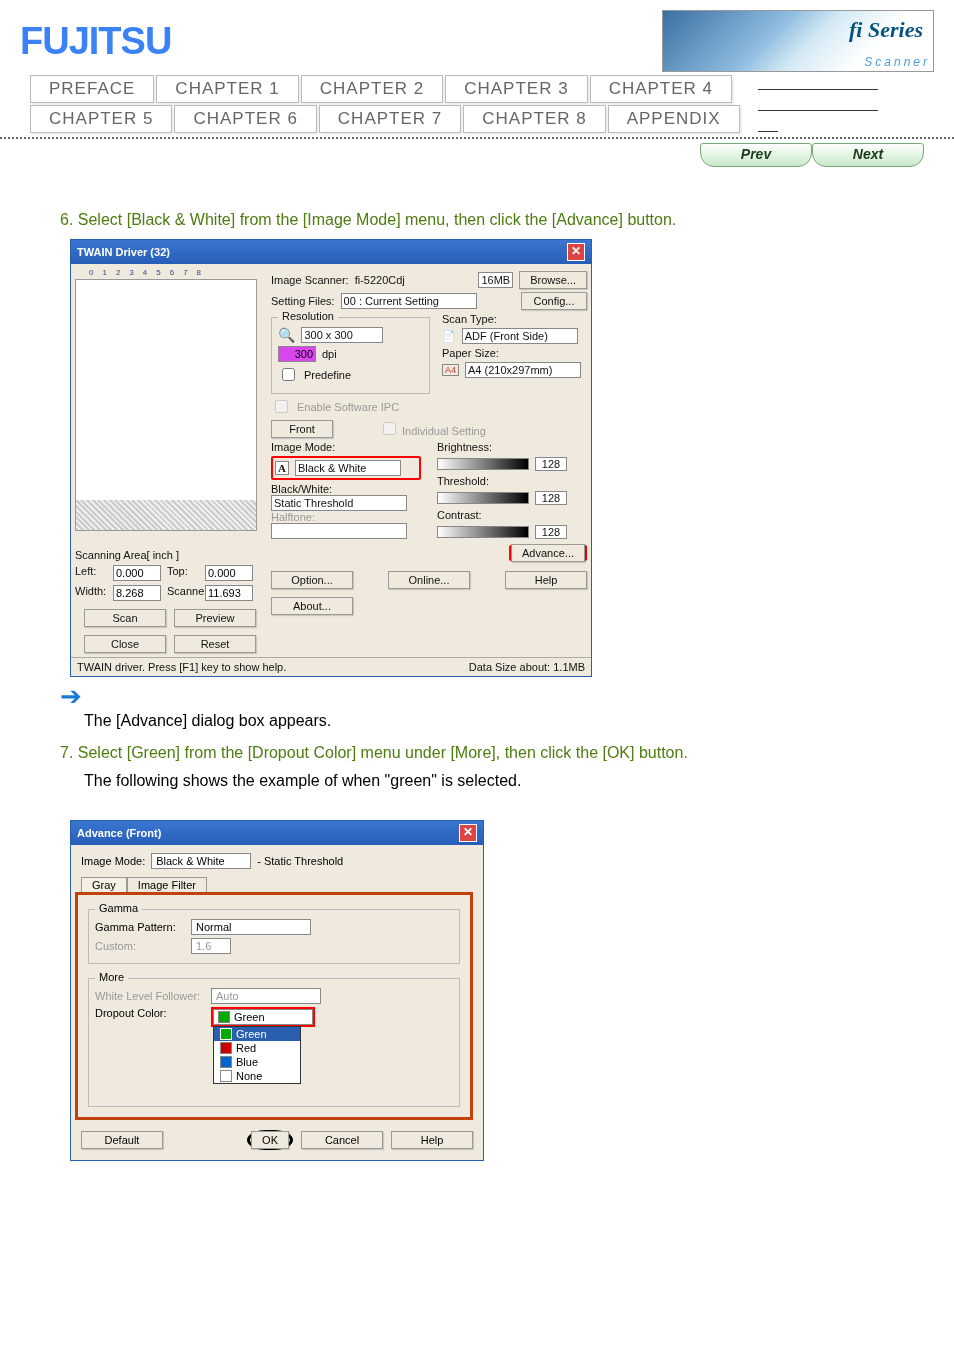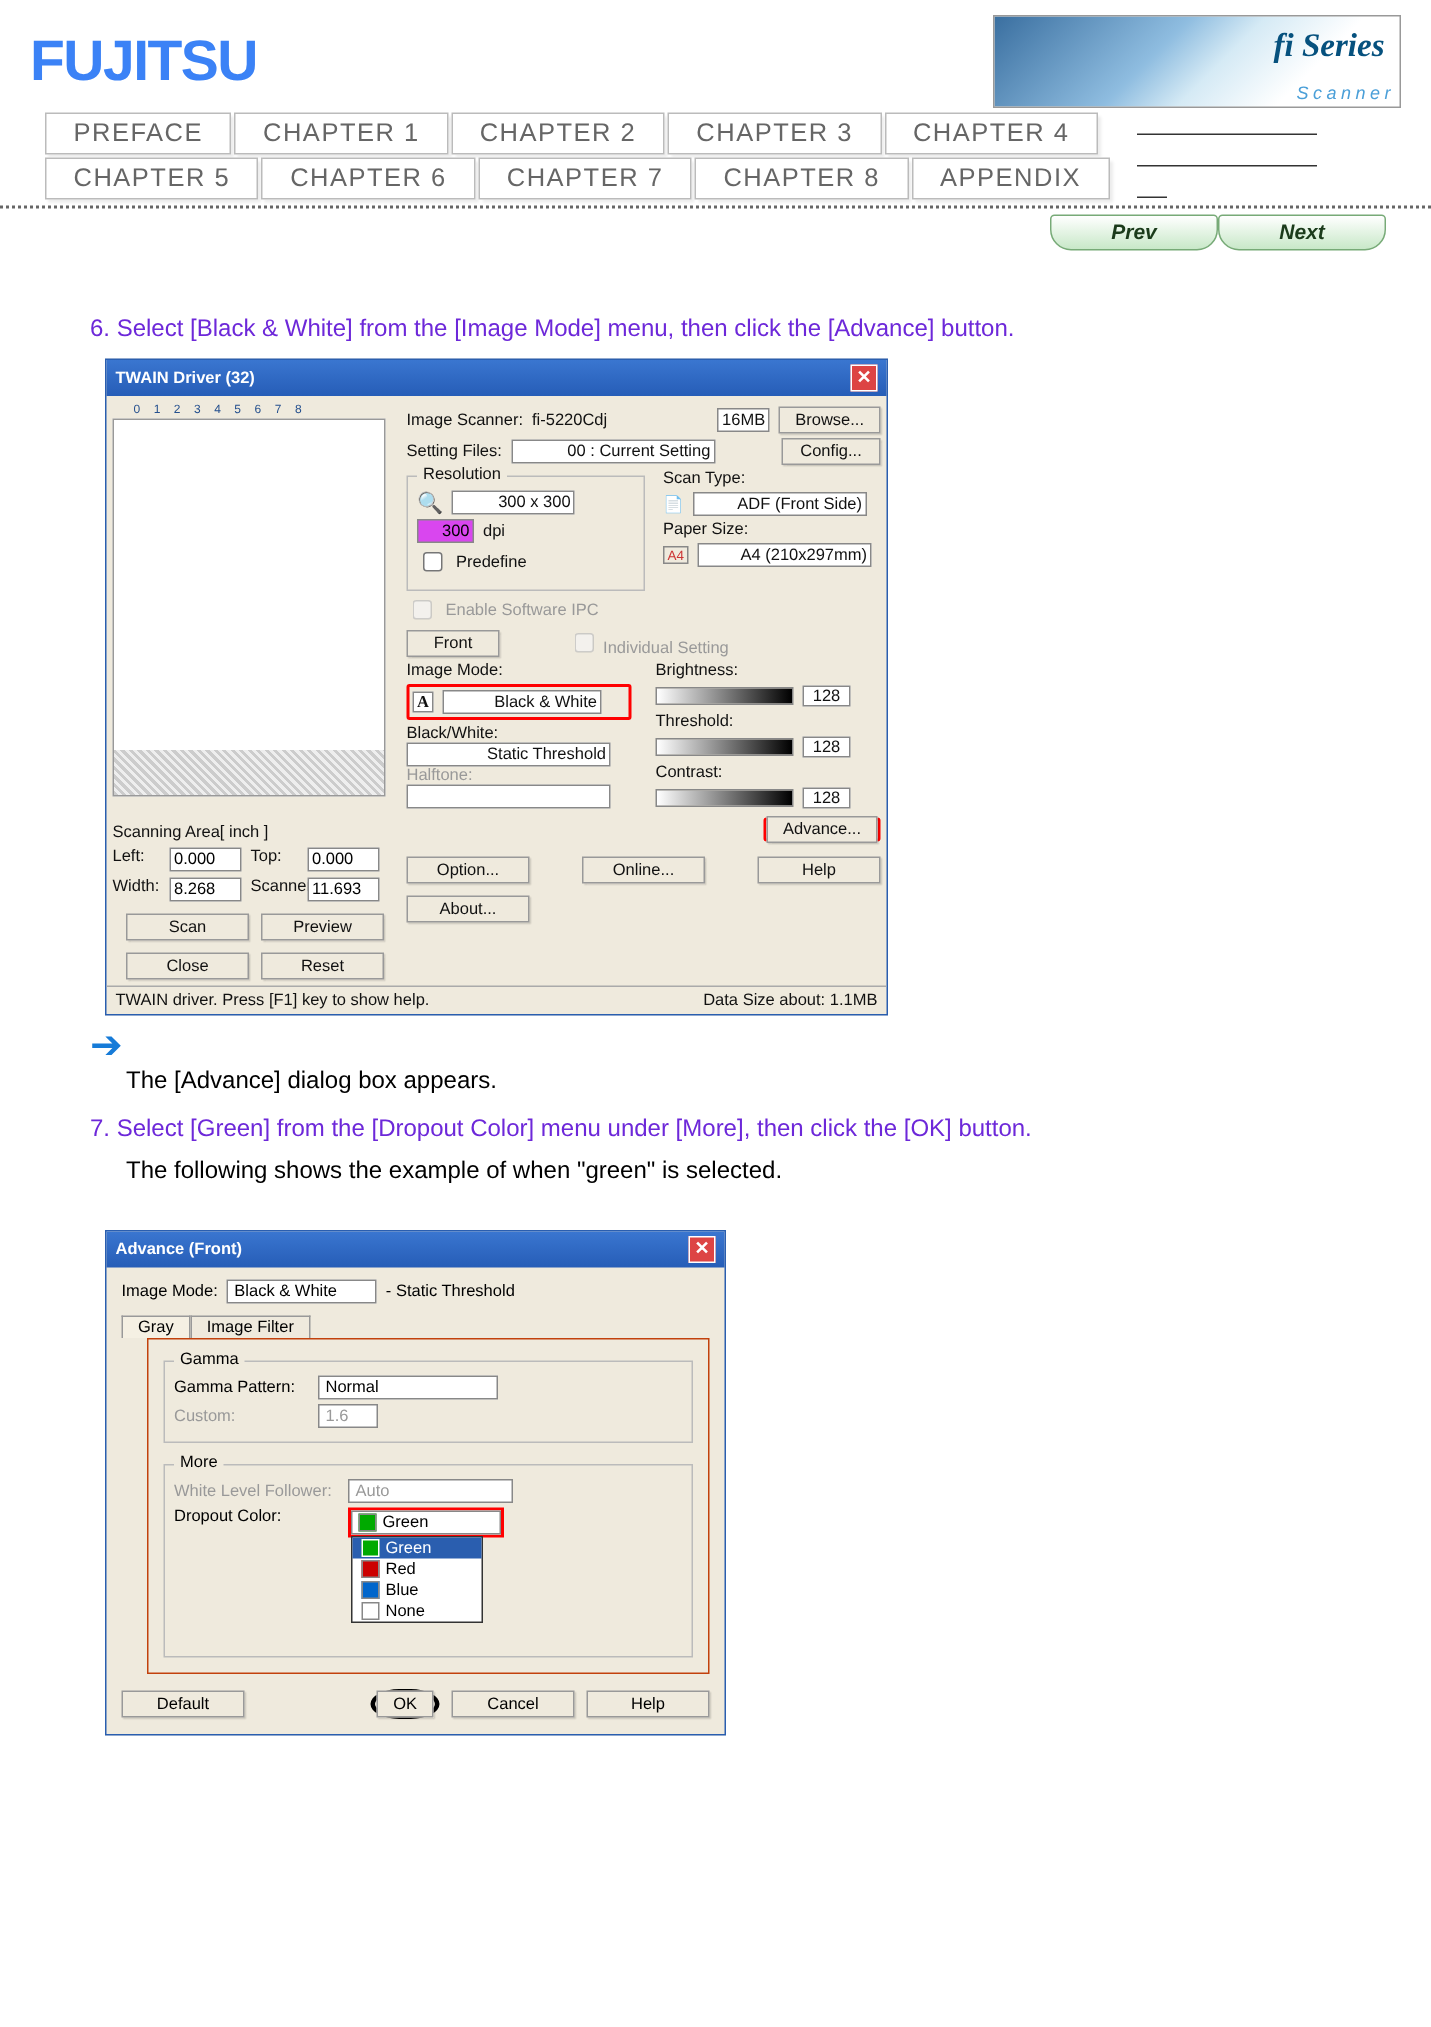--- a/index.html
+++ b/index.html
@@ -91,21 +91,21 @@
     font-weight: bold;
     font-style: italic;
     color: #1b3b1b;
     line-height: 20px;
   }
 
   .body-content {
     padding: 30px 60px 40px 60px;
     font-size: 16px;
   }
-  .step-line { margin: 14px 0 10px 0; color: #6d28d9; }
+  .step-line { margin: 14px 0 10px 0; color: #4d7c0f; }
   .step-sub { margin-left: 24px; }
   .arrow-right { color: #167bd8; font-size: 26px; }
   .screenshot {
     margin: 10px 0 4px 10px;
     display: block;
   }
 
   
   .twain-dlg {
     width: 520px;
@@ -156,21 +156,21 @@
   .left-fields { display:flex; gap:6px; margin-top:4px; }
   .left-fields label { width:32px; display:inline-block; }
   .left-fields input { width:42px; background:#fff; border:1px solid #888; font-size:11px; padding:1px 2px;}
   .btn-row { display:flex; gap:8px; margin-top:8px; justify-content:center; flex-wrap:wrap;}
   .win-btn { border:1px solid #999; background:#efeadd; padding:2px 10px; min-width:60px; text-align:center; box-shadow:1px 1px 1px rgba(0,0,0,0.15);}
   .red-box { border:2px solid red; border-radius:2px; }
 
   .twain-right { flex:1; }
   .field-row { display:flex; align-items:center; gap:6px; margin:3px 0; }
   .field-row label { display:inline-block; }
-  .select { border:1px solid #888; background:#fff; padding:1px 2px; font-size:11px;text-align:right; }
+  .select { border:1px solid #888; background:#fff; padding:1px 2px; font-size:11px; }
   .sm-input { width:32px; border:1px solid #888; background:#d946ef; font-size:11px; text-align:right; padding:1px 2px;}
   .groupbox { border:1px solid #bbb; padding:6px; margin-top:4px; position:relative;}
   .groupbox > .gb-title { position:absolute; top:-8px; left:6px; background:#efeadd; padding:0 4px;}
   .slider-row { display:flex; align-items:center; gap:6px; margin:4px 0;}
   .slider { width:90px; height:10px; background:linear-gradient(to right,#fff,#000); border:1px solid #888;}
   .slider-val { width:30px; border:1px solid #888; background:#fff; text-align:center; font-size:11px;}
   .status-bar { border-top:1px solid #aaa; display:flex; justify-content:space-between; padding:3px 6px; font-size:11px;}
 
   
   .advance-dlg {
@@ -178,21 +178,21 @@
     border: 1px solid #2a5eaf;
     background: #efeadd;
     font-size: 11px;
     font-family: Tahoma, sans-serif;
     margin-top: 30px;
     margin-left: 10px;
   }
   .tabs { display:flex; gap:0; margin:6px 10px 0 10px; }
   .tab { border:1px solid #999; border-bottom:none; padding:1px 10px; background:#efeadd; }
   .tab.active { background:#f5f0e3; }
-  .tab-body { border:1px solid #c2410c; margin:0 10px 10px 27px; padding:10px; }
+  .tab-body { border:3px solid #c2410c; margin:0 10px 10px 4px; padding:10px; }
   .drop { border:1px solid #888; background:#fff; padding:1px 4px; font-size:11px;}
   .dropdown-open {
     border:1px solid #333; background:#fff; width:86px;
     position:absolute; margin-top:1px;
   }
   .dropdown-open div { padding:1px 6px; display:flex; align-items:center; gap:4px; }
   .dd-selected { background:#2a5eaf; color:#fff; }
   .adv-red1 { border:2px solid red; display:inline-block; position:relative; }
   .swatch { width:10px; height:10px; display:inline-block; border:1px solid #888;}
   .adv-buttons { display:flex; gap:8px; justify-content:flex-end; padding:0 10px 10px 10px; align-items:center;}

